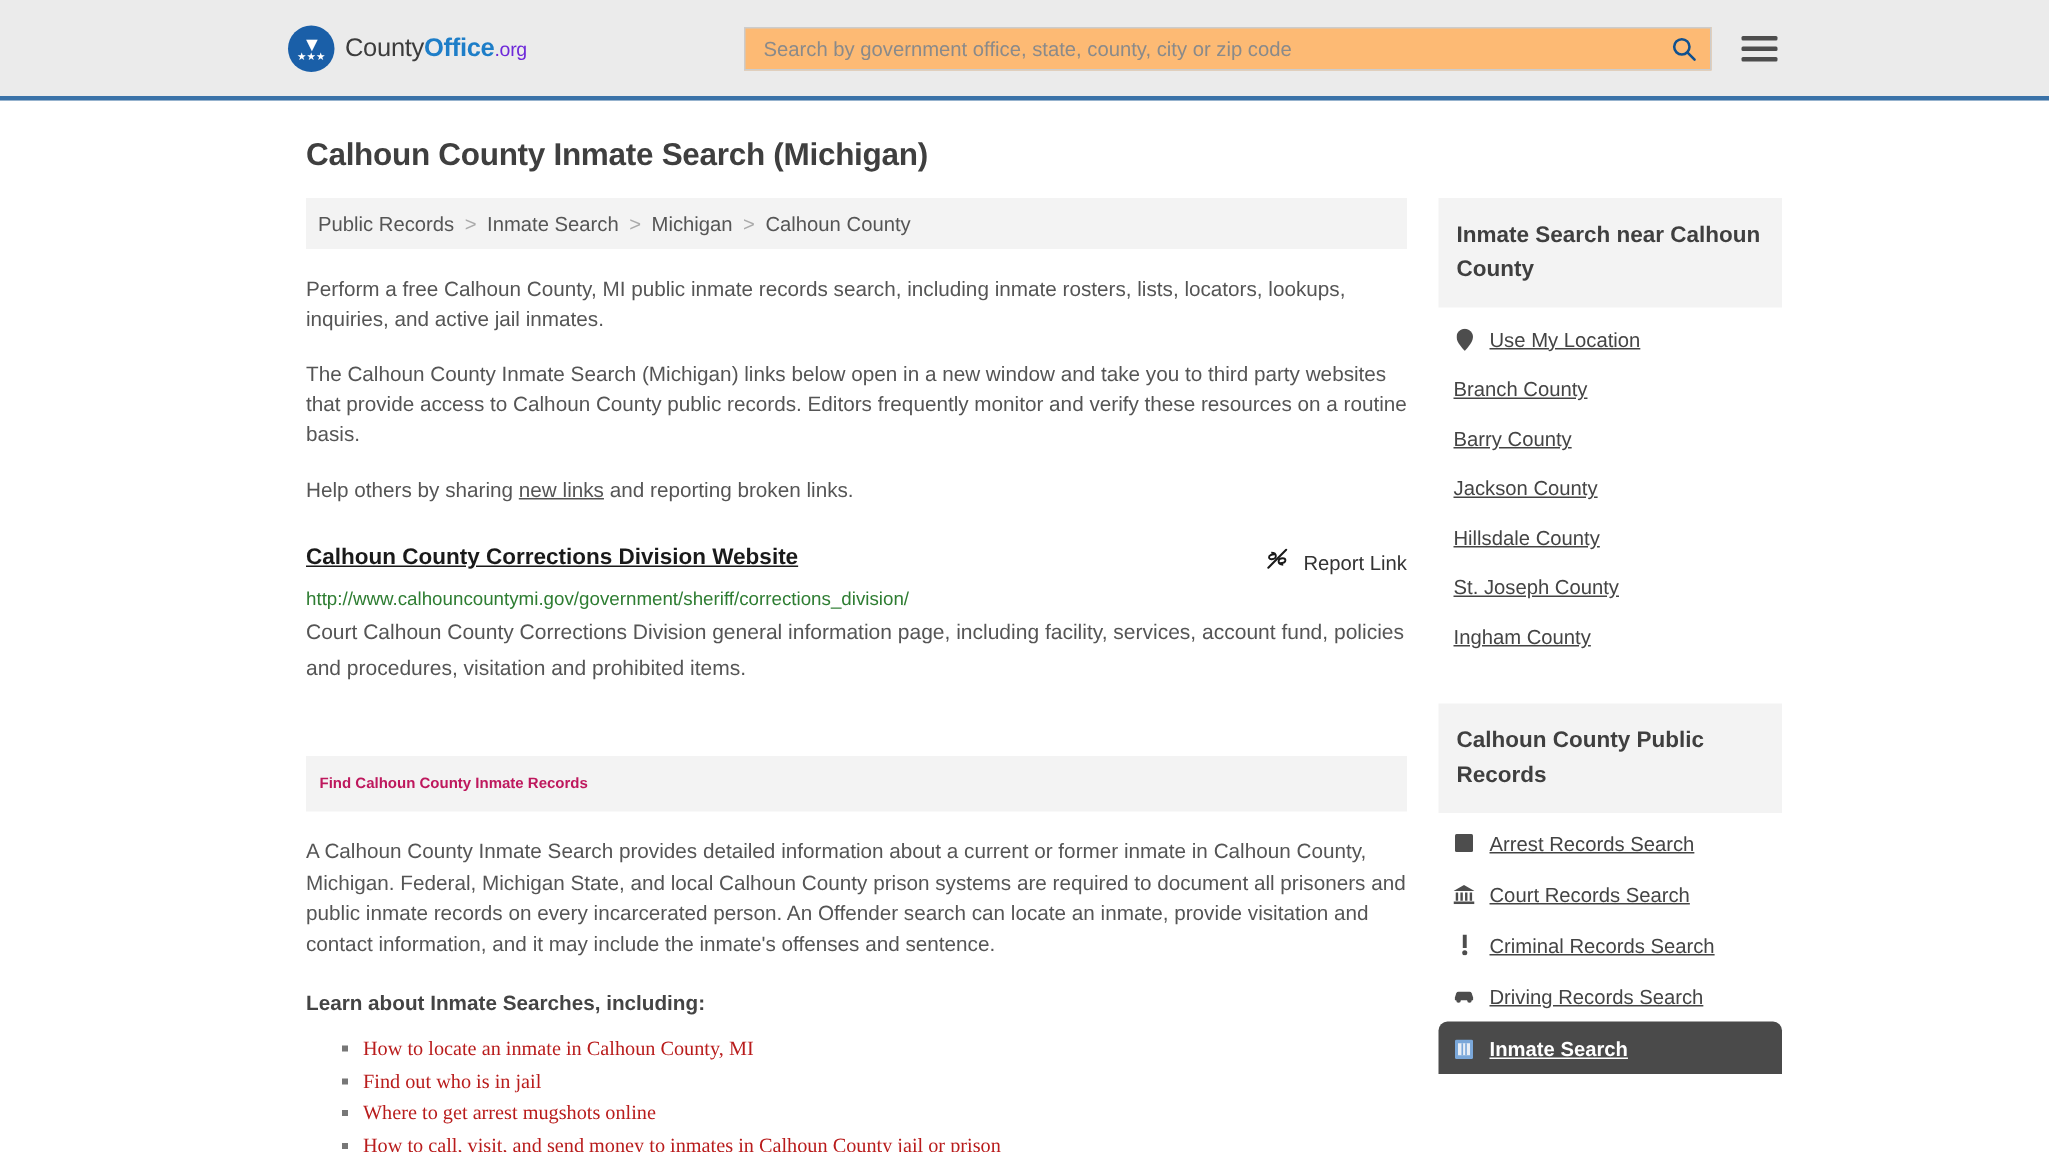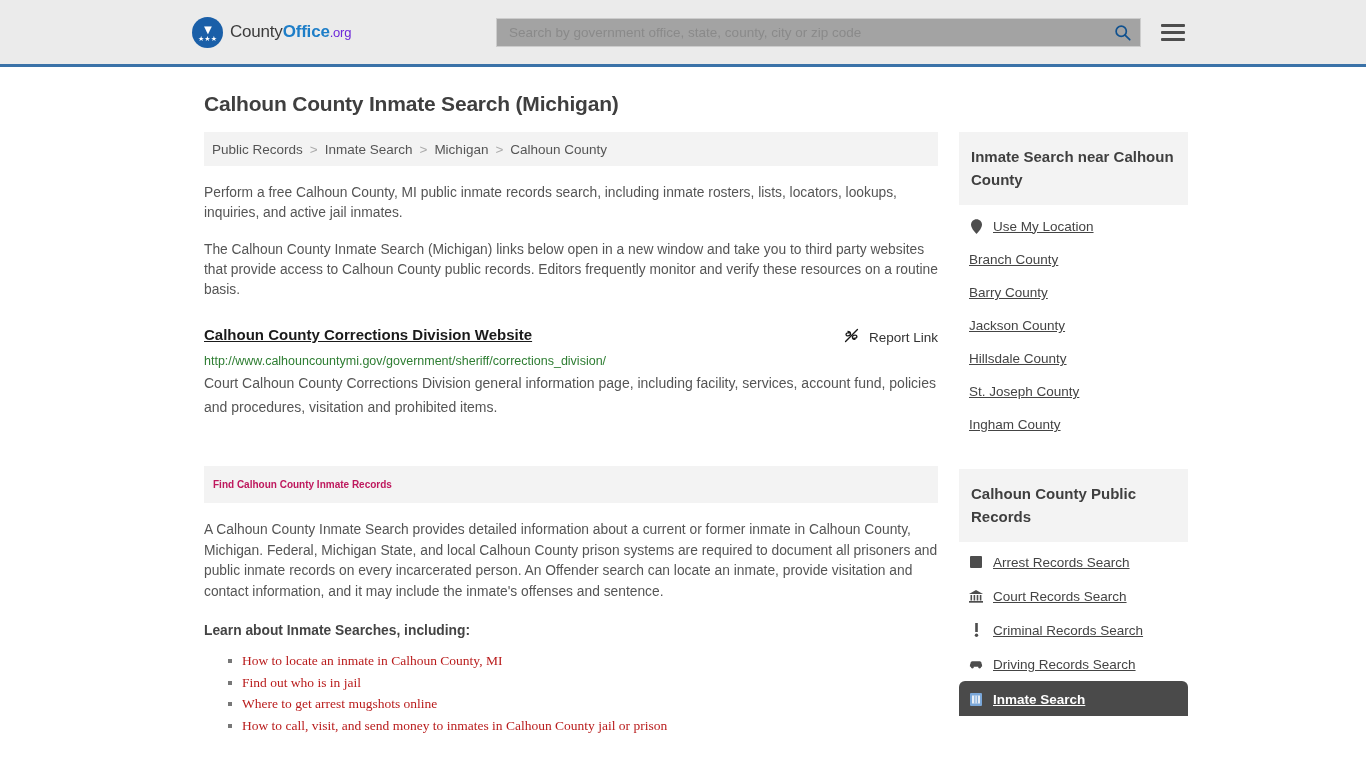--- a/index.html
+++ b/index.html
@@ -63,21 +63,21 @@
   .search-zone {
     position: absolute;
     left: 496px;
     top: 18px;
     display: flex;
     align-items: center;
   }
   .search-box {
     width: 645px;
     height: 29px;
-    background: #a3a3a3;
+    background: #fdba74;
     border: 1px solid #cccccc;
     display: flex;
     align-items: center;
     padding: 0 8px 0 10px;
   }
   .search-input {
     flex: 1;
     border: none;
     outline: none;
     font-family: "Liberation Sans", sans-serif;
@@ -337,20 +337,21 @@
         <span class="crumb-sep">&gt;</span>
         <a>Inmate Search</a>
         <span class="crumb-sep">&gt;</span>
         <a>Michigan</a>
         <span class="crumb-sep">&gt;</span>
         <a>Calhoun County</a>
       </div>
 
       <p class="para">Perform a free Calhoun County, MI public inmate records search, including inmate rosters, lists, locators, lookups, inquiries, and active jail inmates.</p>
       <p class="para">The Calhoun County Inmate Search (Michigan) links below open in a new window and take you to third party websites that provide access to Calhoun County public records. Editors frequently monitor and verify these resources on a routine basis.</p>
+      <p class="para"><span>Help others by sharing </span><a>new links</a><span> and reporting broken links.</span></p>
 
       <div class="result">
         <div class="result-head">
           <a class="result-title">Calhoun County Corrections Division Website</a>
           <div class="report-link">
             <span>
               <svg width="17" height="17" viewBox="0 0 20 20" fill="none" stroke="#1a1a1a" stroke-width="1.6">
                 <path d="M4.5 4.5 c2.6 0 3.8 1.4 3.8 2.8 c0 1.5 -1.4 2.6 -3.4 2.6 c-1.3 0 -2.2 -0.7 -2.2 -1.7 c0 -1.6 2 -2.4 4.6 -2.4" transform="translate(1,1) scale(0.95)"></path>
                 <path d="M15.5 15.5 c-2.6 0 -3.8 -1.4 -3.8 -2.8 c0 -1.5 1.4 -2.6 3.4 -2.6 c1.3 0 2.2 0.7 2.2 1.7 c0 1.6 -2 2.4 -4.6 2.4" transform="translate(-1,-1) scale(0.95) translate(1,1)"></path>
                 <line x1="3" y1="17" x2="17" y2="3" stroke-linecap="round"></line>

